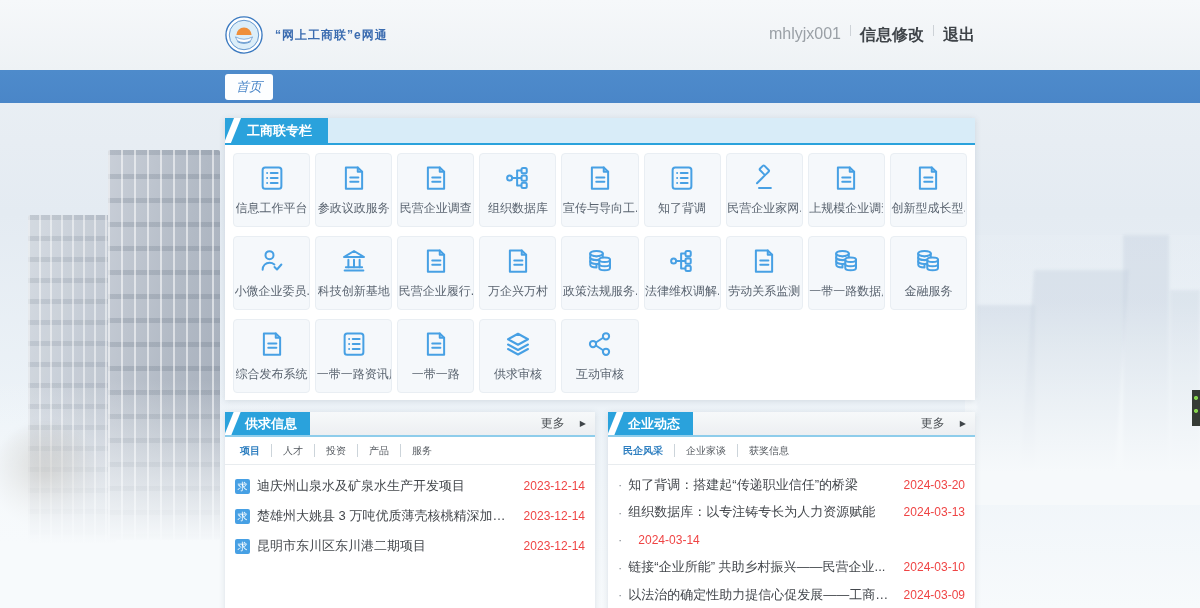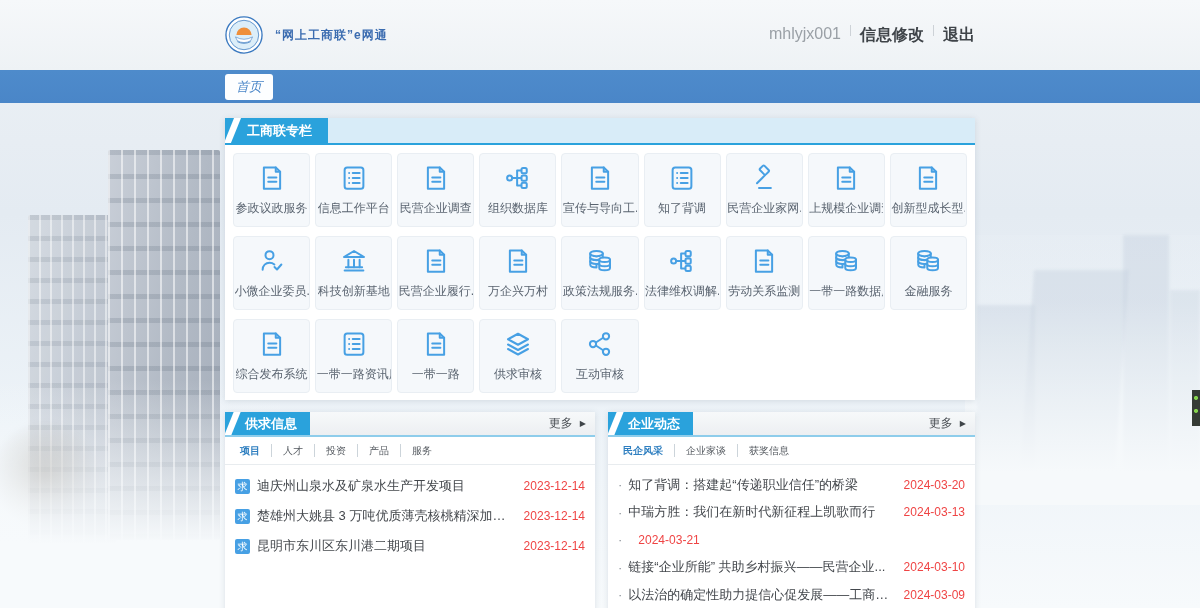--- a/index.html
+++ b/index.html
@@ -62,21 +62,21 @@
     padding:4px 11px; border-radius:3px; cursor:pointer;font-style:italic; }
   
   .panel { background:#fff; box-shadow:0 1px 6px rgba(90,110,130,.18); }
   .panel-head { display:flex; align-items:stretch; height:27px;
     background:var(--strip-blue,#d8ecf8); border-bottom:2px solid var(--tab-blue,#2aa2dc); }
   .panel-tab { position:relative; display:flex; align-items:center;
     background:var(--tab-blue,#2aa2dc); color:#fff; font-size:13px; font-weight:bold;
     padding:0 16px 0 22px; overflow:hidden; }
   .panel-tab::before { content:""; position:absolute; left:4px; top:-3px; bottom:-3px;
     width:7px; background:#fff; transform:skewX(-22deg); }
-  .more-link { margin-left:auto; display:flex; align-items:center; gap:7px;
+  .more-link { margin-left:auto; display:flex; align-items:center; gap:15px;
     padding-right:9px; font-size:12px; color:#4a4f54; cursor:pointer;justify-content:flex-end; }
   .more-arrow { font-size:8px; color:#3f4449; }
   
   .main-panel { margin-top:15px; }
   .app-grid { display:grid; grid-template-columns:repeat(9,1fr); gap:9px 5px; padding:8px 8px 7px; }
   .app-card { height:74px; background:#f5f8fb; border:1px solid #e9eef3; border-radius:4px;
     display:flex; flex-direction:column; align-items:center; justify-content:center;
     cursor:pointer; }
   .app-icon { width:30px; height:30px; display:block; }
   .app-icon svg { width:30px; height:30px; display:block; }
@@ -158,36 +158,36 @@
   <div class="container">
 
     <div class="panel main-panel">
       <div class="panel-head">
         <div class="panel-tab">工商联专栏</div>
       </div>
       <div class="app-grid">
           <div class="app-card">
             <span class="app-icon">
               <svg viewBox="0 0 24 24" fill="none" stroke="#47a0e4" stroke-width="1.6" stroke-linecap="round" stroke-linejoin="round">
-                <path d="M5.5 3.5h9.5l3.5 3.5v13.5H5.5z"></path>
-                <path d="M15 3.5V7h3.5"></path>
-                <path d="M9 11.5h6.5M9 15h6.5"></path>
-              </svg>
-            </span>
-            <span class="app-label">参政议政服务</span>
-          </div>
-          <div class="app-card">
-            <span class="app-icon">
-              <svg viewBox="0 0 24 24" fill="none" stroke="#47a0e4" stroke-width="1.6" stroke-linecap="round" stroke-linejoin="round">
                 <rect x="4.5" y="3.5" width="15" height="17" rx="2"></rect>
                 <path d="M8.1 8h.01M8.1 12h.01M8.1 16h.01"></path>
                 <path d="M11 8h5.5M11 12h5.5M11 16h5.5"></path>
               </svg>
             </span>
             <span class="app-label">信息工作平台</span>
+          </div>
+          <div class="app-card">
+            <span class="app-icon">
+              <svg viewBox="0 0 24 24" fill="none" stroke="#47a0e4" stroke-width="1.6" stroke-linecap="round" stroke-linejoin="round">
+                <path d="M5.5 3.5h9.5l3.5 3.5v13.5H5.5z"></path>
+                <path d="M15 3.5V7h3.5"></path>
+                <path d="M9 11.5h6.5M9 15h6.5"></path>
+              </svg>
+            </span>
+            <span class="app-label">参政议政服务</span>
           </div>
           <div class="app-card">
             <span class="app-icon">
               <svg viewBox="0 0 24 24" fill="none" stroke="#47a0e4" stroke-width="1.6" stroke-linecap="round" stroke-linejoin="round">
                 <path d="M5.5 3.5h9.5l3.5 3.5v13.5H5.5z"></path>
                 <path d="M15 3.5V7h3.5"></path>
                 <path d="M9 11.5h6.5M9 15h6.5"></path>
               </svg>
             </span>
             <span class="app-label">民营企业调查</span>
@@ -471,26 +471,26 @@
             <span class="tab-item">获奖信息</span>
           </div>
         <div class="news-list">
             <div class="news-row enterprise">
               <span class="bullet">·</span>
               <span class="news-title">知了背调：搭建起“传递职业信任”的桥梁</span>
               <span class="news-date">2024-03-20</span>
             </div>
             <div class="news-row enterprise">
               <span class="bullet">·</span>
-              <span class="news-title">中瑞方胜：我们在新时代新征程上凯歌而行</span>
+              <span class="news-title">组织数据库：以专注铸专长为人力资源赋能</span>
               <span class="news-date">2024-03-13</span>
             </div>
             <div class="news-row enterprise">
               <span class="bullet">·</span>
-              <span class="news-date">2024-03-21</span>
+              <span class="news-date">2024-03-14</span>
             </div>
             <div class="news-row enterprise">
               <span class="bullet">·</span>
               <span class="news-title">链接“企业所能” 共助乡村振兴——民营企业...</span>
               <span class="news-date">2024-03-10</span>
             </div>
             <div class="news-row enterprise">
               <span class="bullet">·</span>
               <span class="news-title">以法治的确定性助力提信心促发展——工商联...</span>
               <span class="news-date">2024-03-09</span>

